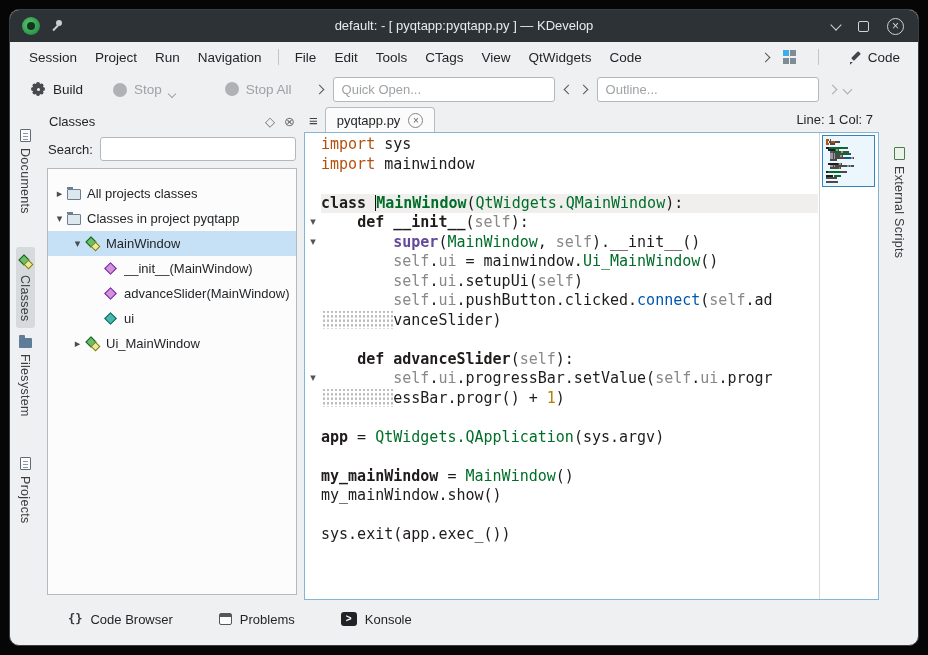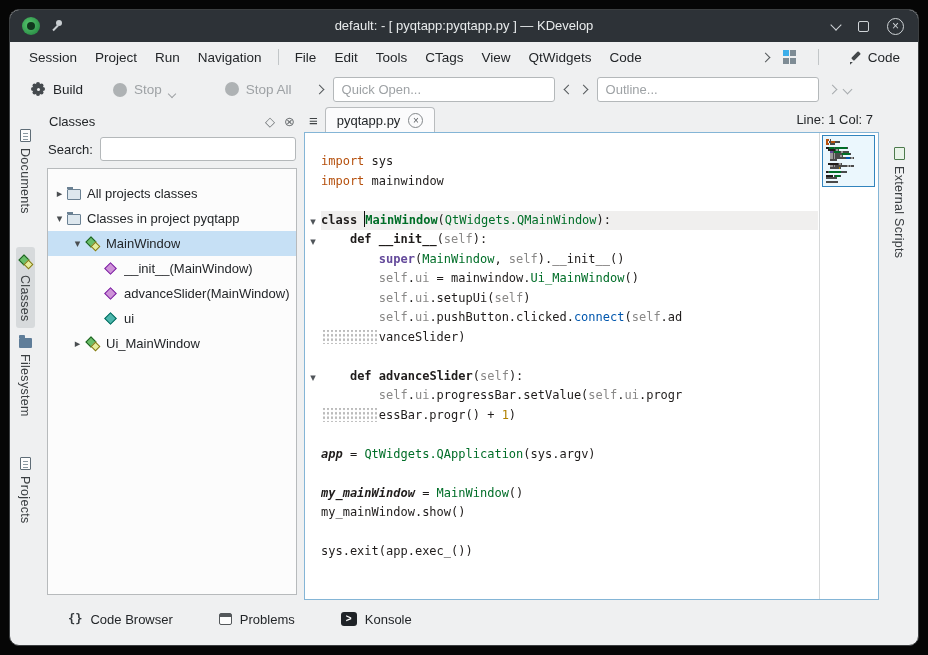--- a/index.html
+++ b/index.html
@@ -92,34 +92,34 @@
   .editor-tabbar{position:absolute;left:294px;top:96px;width:575px;height:27px;display:flex;align-items:flex-end;}
   .tabbar-icon{margin:0 7px 5px 5px;font-size:15px;color:#3f4345;line-height:1;}
   .editor-tab{display:flex;align-items:center;gap:8px;height:26px;padding:0 11px;background:#fbfbfc;border:1px solid #b9bcbe;border-bottom:none;border-radius:4px 4px 0 0;font-size:13px;color:#232629;}
   .tab-close{width:15px;height:15px;border-radius:50%;border:1px solid #84888b;color:#5a5e61;font-size:10px;display:flex;align-items:center;justify-content:center;line-height:1;}
   .tab-status{margin-left:auto;margin-right:6px;font-size:13px;color:#232629;align-self:center;}
 
   
   .editor{position:absolute;left:294px;top:122px;width:575px;height:468px;background:#fff;border:1px solid #84b5d6;}
   .fold-gutter{position:absolute;left:0;top:0;bottom:0;width:16px;background:#fff;padding-top:2px;}
   .gutter-cell{height:19.5px;font-size:11px;color:#50555a;text-align:center;line-height:17px;}
-  .code-area{position:absolute;left:16px;top:0;right:60px;bottom:0;padding-top:19px;font-family:"DejaVu Sans Mono","Liberation Mono",monospace;font-size:12px;overflow:hidden;}
+  .code-area{position:absolute;left:16px;top:0;right:60px;bottom:0;padding-top:2px;font-family:"DejaVu Sans Mono","Liberation Mono",monospace;font-size:15px;overflow:hidden;}
   .code-line{height:19.5px;line-height:19.5px;white-space:pre;color:#1f1c1b;}
   .code-line.current{background:#f0efee;}
   .tk-pl{color:#1f1c1b;}
   .tk-imp{color:#b5500d;}
   .tk-kw{color:#1f1c1b;font-weight:bold;}
   .tk-cls{color:#006e28;}
   .tk-clsb{color:#006e28;font-weight:bold;}
   .tk-fn{color:#1f1c1b;font-weight:bold;}
   .tk-bi{color:#644a9b;font-weight:bold;}
   .tk-slf{color:#898887;}
   .tk-mem{color:#0057ae;}
   .tk-num{color:#b08000;}
-  .tk-varb{color:#1f1c1b;font-weight:bold;font-style:italic;}
+  .tk-varb{color:#1f1c1b;font-weight:bold;}
   .tk-dots{background-image:radial-gradient(circle,#b9b9b9 1px,transparent 1.2px);background-size:4px 4.5px;background-position:1px 3px;}
   .tk-cursor{display:inline-block;width:0;height:16px;border-left:1.6px solid #101010;vertical-align:-3px;}
   .minimap{position:absolute;right:0;top:0;bottom:0;width:59px;background:#fff;border-left:1px solid #d6d8d9;}
   .mm-view{position:absolute;left:2px;top:2px;width:53px;height:52px;border:1px solid #3284bd;background:rgba(61,174,233,.10);padding:3px 3px;}
   .mm-line{height:1.5px;margin-bottom:.5px;font-size:0;white-space:nowrap;}
   .mm-seg{display:inline-block;height:1.5px;vertical-align:top;}
 
   
   .bottom-bar{position:absolute;left:0;top:590px;right:0;height:38px;display:flex;align-items:center;gap:34px;padding-left:52px;font-size:13px;color:#232629;}
   .bottom-tab{display:flex;align-items:center;gap:8px;padding:4px 6px;border-radius:3px;}

